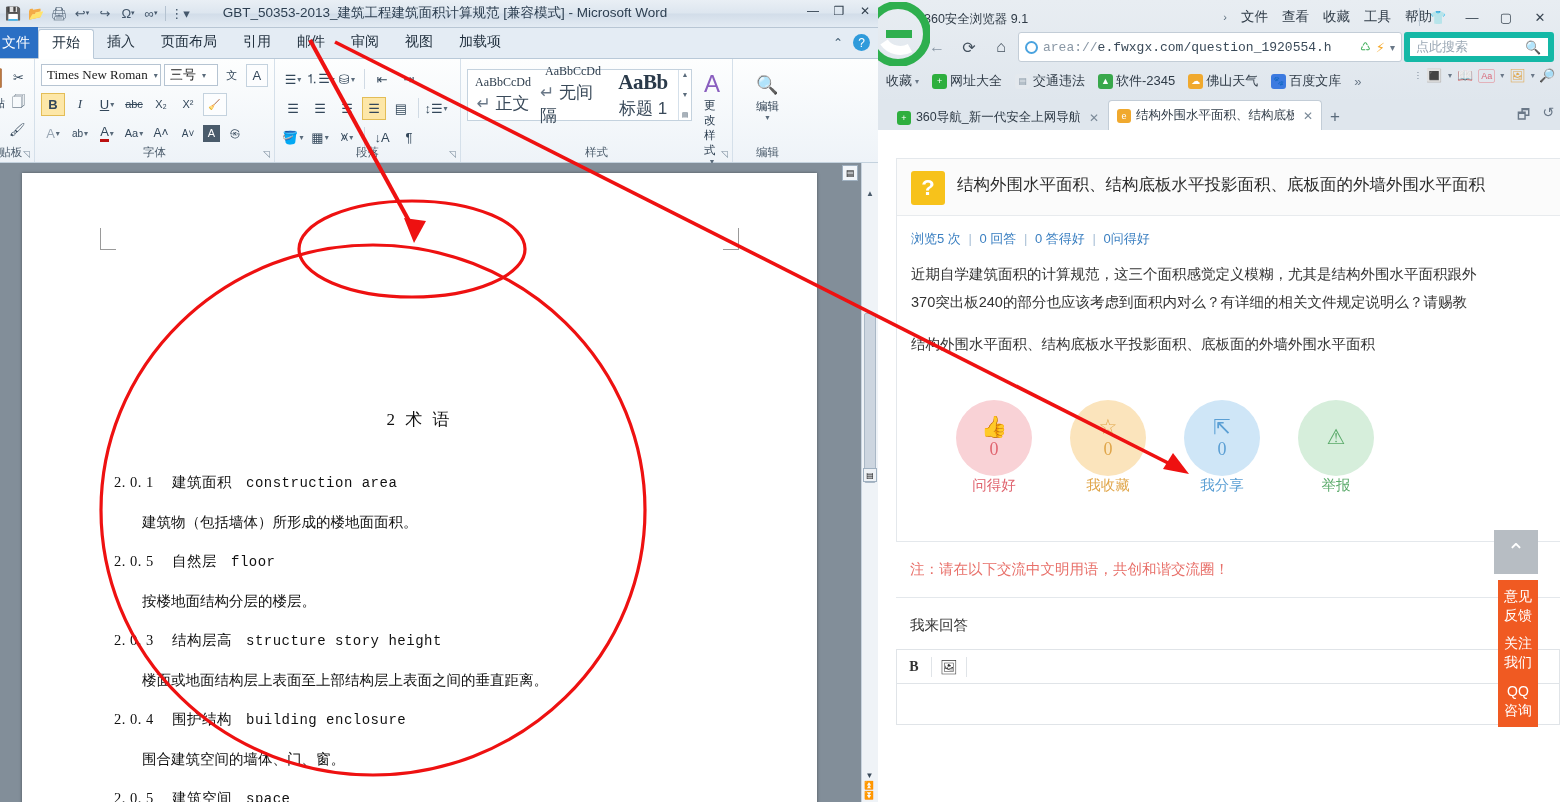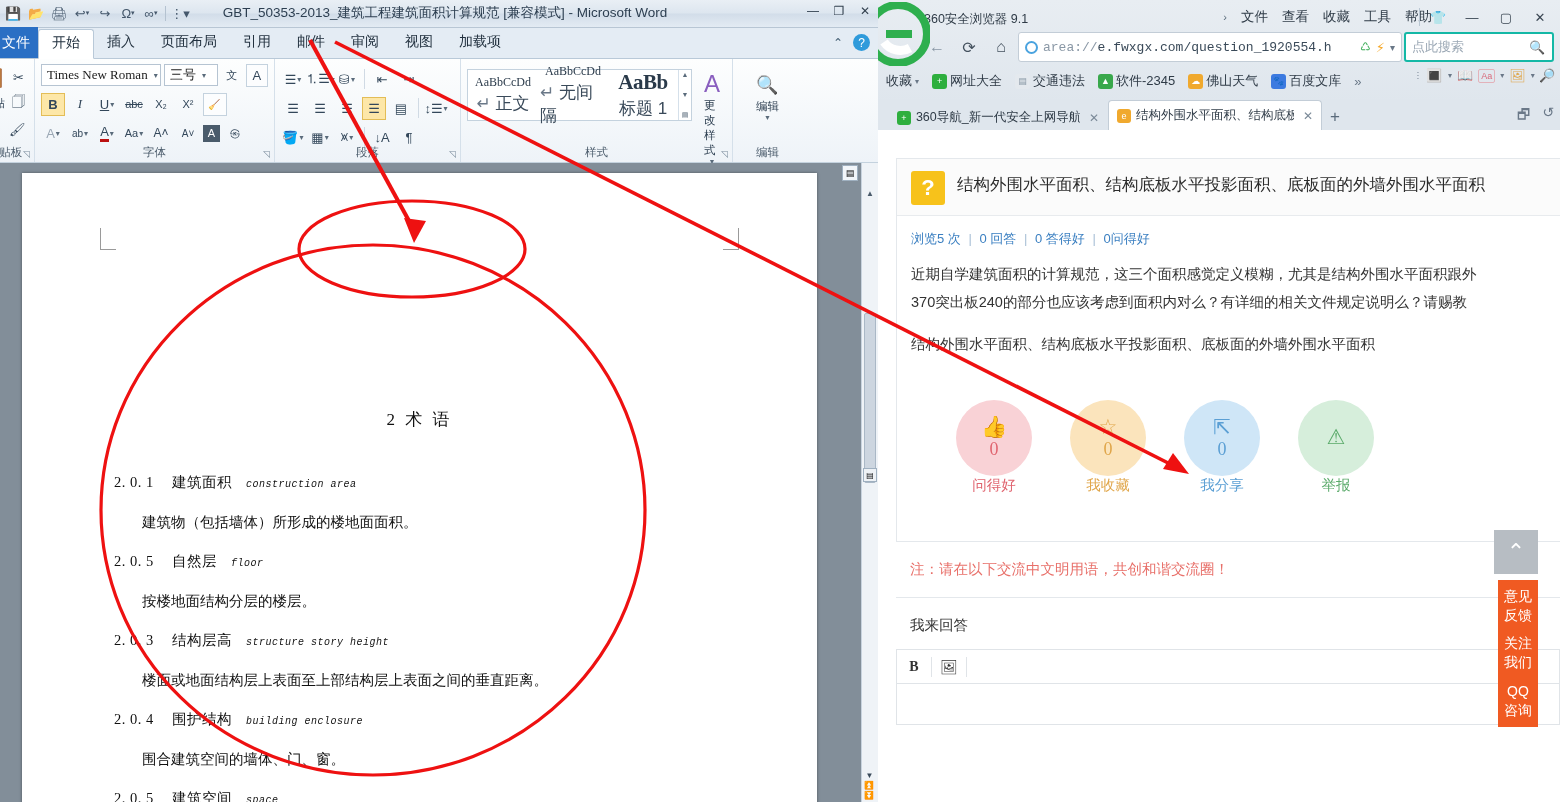--- a/index.html
+++ b/index.html
@@ -119,21 +119,21 @@
     border-left:1px solid #9a9a9a; border-bottom:1px solid #9a9a9a; }
   .corner-tr { position:absolute; right:78px; top:55px; width:16px; height:22px;
     border-right:1px solid #9a9a9a; border-bottom:1px solid #9a9a9a; }
   .doc-h1 { position:absolute; top:235px; left:0; right:0; text-align:center;
     font-family:"Liberation Serif","DejaVu Serif",serif; font-size:17px; color:#111; letter-spacing:3px;}
   .doc-body { position:absolute; top:300px; left:0; right:0;}
   .doc-term {
     font-family:"Liberation Serif","DejaVu Serif",serif; font-size:14.5px; color:#111;
     padding-left: 92px; height: 40px; letter-spacing: .5px;
   }
-  .doc-term .en { font-family:"Liberation Mono","DejaVu Sans Mono",monospace; font-size:10px; margin-left:10px;font-style:italic; }
+  .doc-term .en { font-family:"Liberation Mono","DejaVu Sans Mono",monospace; font-size:14px; margin-left:10px; }
   .doc-def {
     font-family:"Liberation Serif","DejaVu Serif",serif; font-size:14.5px; color:#111;
     padding-left: 120px; height: 39px;
   }
 
   
   .w-vscroll { position:absolute; right:0; top:0; width:17px; height:100%; background:#eff3f7; border-left:1px solid #c8d3de;}
   .w-vscroll .arrow { height:16px; display:flex; align-items:center; justify-content:center; font-size:8px; color:#4a5b6b;}
   .w-vscroll .thumb { position:absolute; left:2px; right:2px; top:150px; height:170px; background:#cdd6e0; border:1px solid #aab8c6; border-radius:2px;}
   .w-objbtns { position:absolute; right:1px; bottom:2px; width:15px; display:flex; flex-direction:column; gap:1px; align-items:center;}
@@ -166,21 +166,21 @@
   .b-navrow { position:absolute; left:44px; top:30px; right:6px; height:34px; display:flex; align-items:center; gap:2px; }
   .navbtn { width:30px; height:30px; display:flex; align-items:center; justify-content:center; font-size:16px; color:#8a98a6;}
   .navbtn.on { color:#43505d; }
   .omnibox {
     flex:1; height:30px; background:#fff; border:1px solid #c3cdd7; border-radius:3px;
     display:flex; align-items:center; padding:0 6px; gap:5px; min-width:0;
   }
   .omni-url { font-family:"Liberation Mono","DejaVu Sans Mono",monospace; font-size:13px; color:#3a4a59; white-space:nowrap; overflow:hidden;}
   .omni-url .scheme { color:#8a98a6; }
   .omni-dot { width:13px;height:13px;border-radius:50%;border:2px solid #4aa3df;}
-  .searchbox { width:150px; height:30px; background:#fff; border:2px solid #14b8a6; border-radius:3px; display:flex; align-items:center; padding:4px 6px; justify-content:space-between;}
+  .searchbox { width:150px; height:30px; background:#fff; border:6px solid #14b8a6; border-radius:3px; display:flex; align-items:center; padding:4px 6px; justify-content:space-between;}
   .searchbox span { font-size:13px; color:#9aa7b4;}
 
   .b-bkmk { position:absolute; left:8px; top:68px; right:0; height:26px; display:flex; align-items:center; gap:13px;}
   .bk { display:flex; align-items:center; gap:3px; font-size:13px; color:#2f3b47; white-space:nowrap;}
   .bk .fav { width:15px; height:15px; border-radius:3px; display:flex;align-items:center;justify-content:center; font-size:9px; color:#fff;}
   .b-bkmk-right { position:absolute; right:4px; top:68px; display:flex; align-items:center; gap:5px;}
   .b-bkmk-right .tc { font-size:13px; }
   .b-bkmk-right .cv { font-size:8px; color:#6a7888; }
 
   .b-tabs { position:absolute; left:0; top:100px; width:682px; height:30px; background:#dfe6ed; display:flex; align-items:flex-end; }

